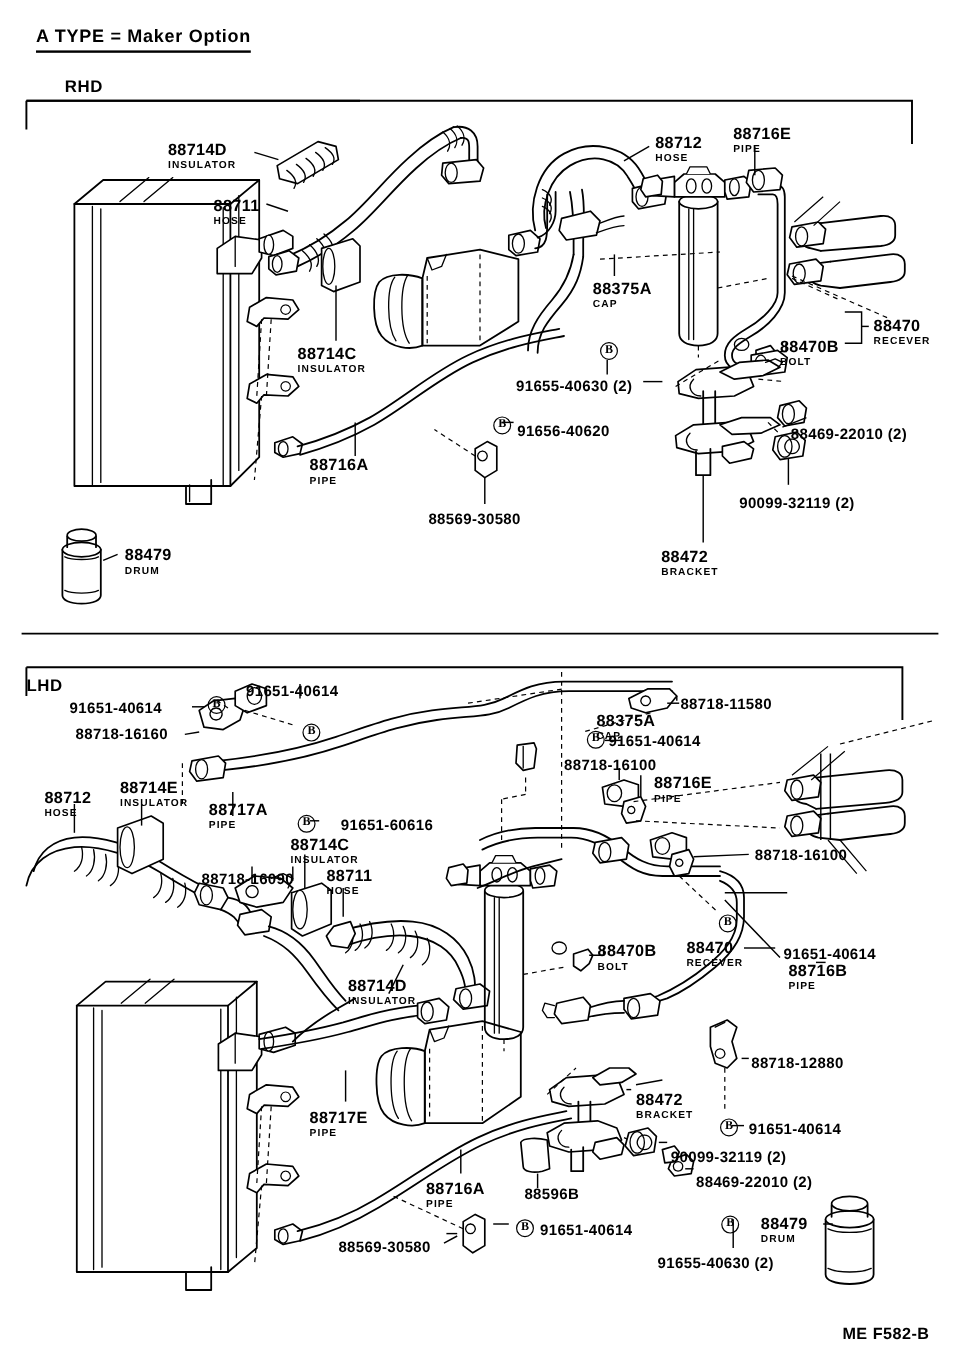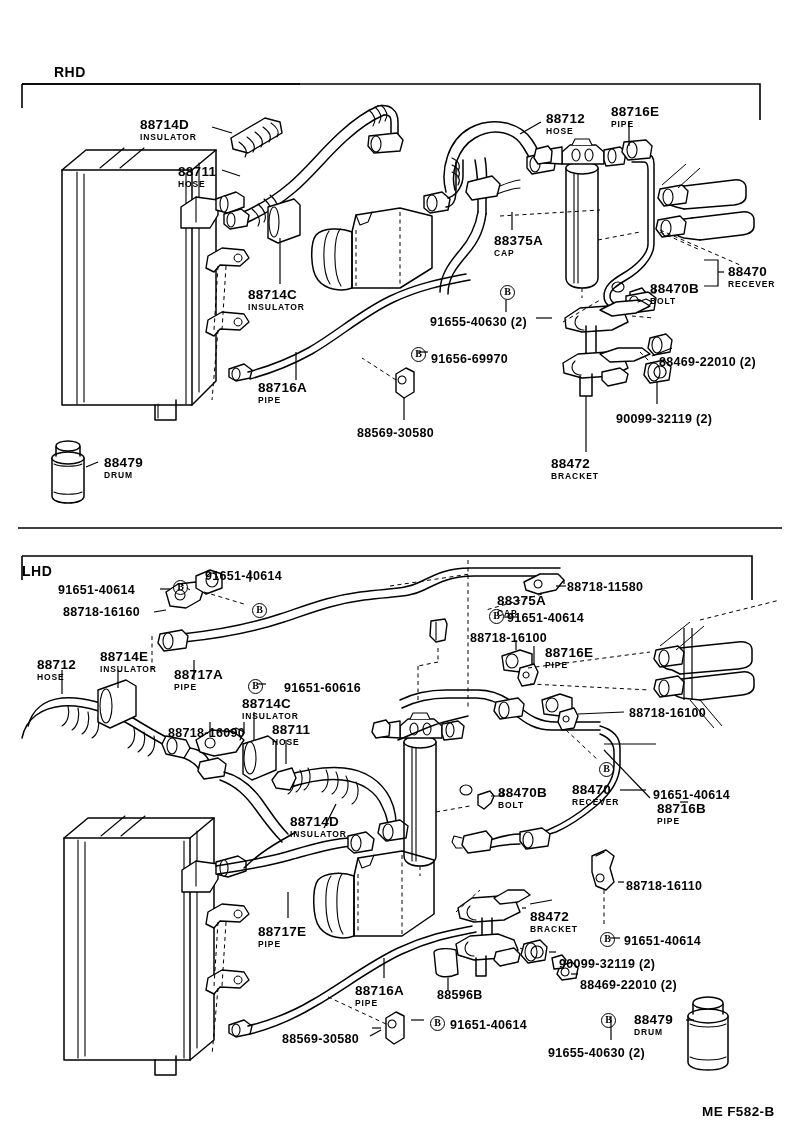--- a/index.html
+++ b/index.html
@@ -83,20 +83,21 @@
   .dashfine { fill: none; stroke: #000; stroke-width: 1; stroke-dasharray: 4 3.5; }
   .wh { fill: #fff; stroke: #000; stroke-width: 1.4; stroke-linejoin: round; }
   .wh2 { fill: #fff; stroke: #000; stroke-width: 1.1; stroke-linejoin: round; }
   .frame { fill: none; stroke: #000; stroke-width: 1.6; }
 </style>
 </head>
 <body>
 
 <div id="sheet">
 
+  <div class="title u" style="left:30px; top:22px;">A TYPE = Maker Option</div>
 
   <div class="side-code" style="left:22px; top:64px;margin-left:32px;">RHD</div>
 
   <svg class="art" width="800" height="1130">
 
     <path class="frame" d="M22,84 H760 V120 M22,84 V108"></path>
     <path class="frame" d="M22,84 H300"></path>
 
     <g>
       <path class="st" d="M62,170 L192,170 L192,405 L62,405 Z"></path>
@@ -645,21 +646,21 @@
         <span class="sub">BOLT</span>
       </div>
       <div class="lbl" style="left: 551px; top: 457px;">
         <span class="pn">88472</span>
         <span class="sub">BRACKET</span>
       </div>
       <div class="lbl sm" style="left: 430px; top: 316px;">
         <span class="pn">91655-40630 (2)</span>
       </div>
       <div class="lbl sm" style="left: 431px; top: 353px;">
-        <span class="pn">91656-69970</span>
+        <span class="pn">91656-40620</span>
       </div>
       <div class="lbl sm" style="left: 357px; top: 427px;">
         <span class="pn">88569-30580</span>
       </div>
       <div class="lbl sm" style="left: 659px; top: 356px;">
         <span class="pn">88469-22010 (2)</span>
       </div>
       <div class="lbl sm" style="left: 616px; top: 413px;">
         <span class="pn">90099-32119 (2)</span>
       </div>
@@ -753,21 +754,21 @@
       <div class="lbl sm" style="left: 168px; top: 727px;">
         <span class="pn">88718-16090</span>
       </div>
       <div class="lbl sm" style="left: 629px; top: 707px;">
         <span class="pn">88718-16100</span>
       </div>
       <div class="lbl sm" style="left: 653px; top: 789px;">
         <span class="pn">91651-40614</span>
       </div>
       <div class="lbl sm" style="left: 626px; top: 880px;">
-        <span class="pn">88718-16110</span>
+        <span class="pn">88718-12880</span>
       </div>
       <div class="lbl sm" style="left: 624px; top: 935px;">
         <span class="pn">91651-40614</span>
       </div>
       <div class="lbl sm" style="left: 437px; top: 989px;">
         <span class="pn">88596B</span>
       </div>
       <div class="lbl sm" style="left: 559px; top: 958px;">
         <span class="pn">90099-32119 (2)</span>
       </div>

